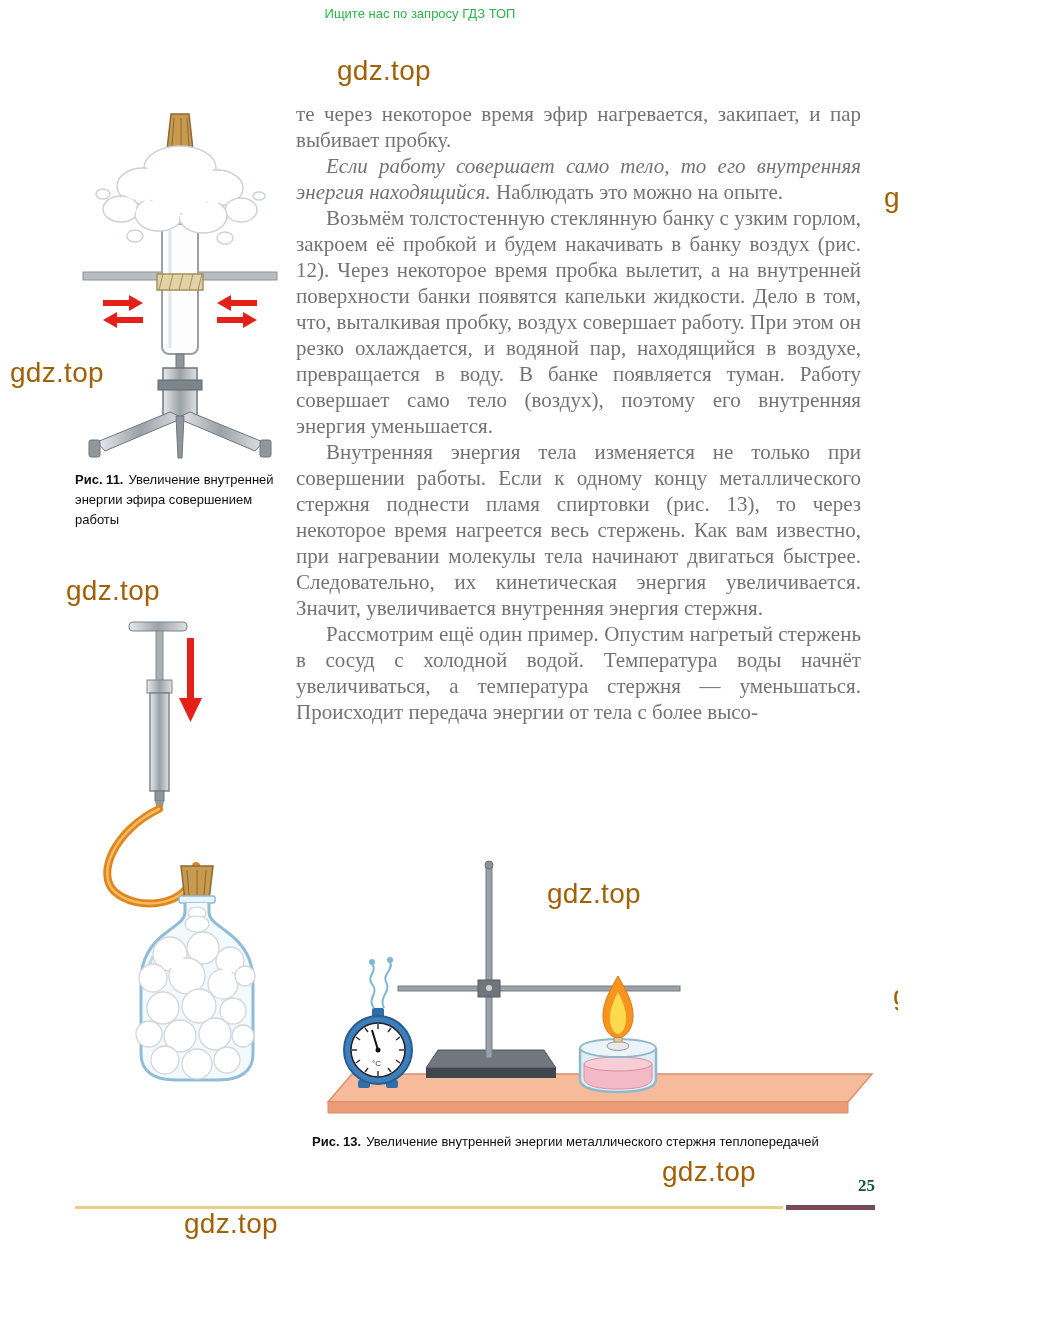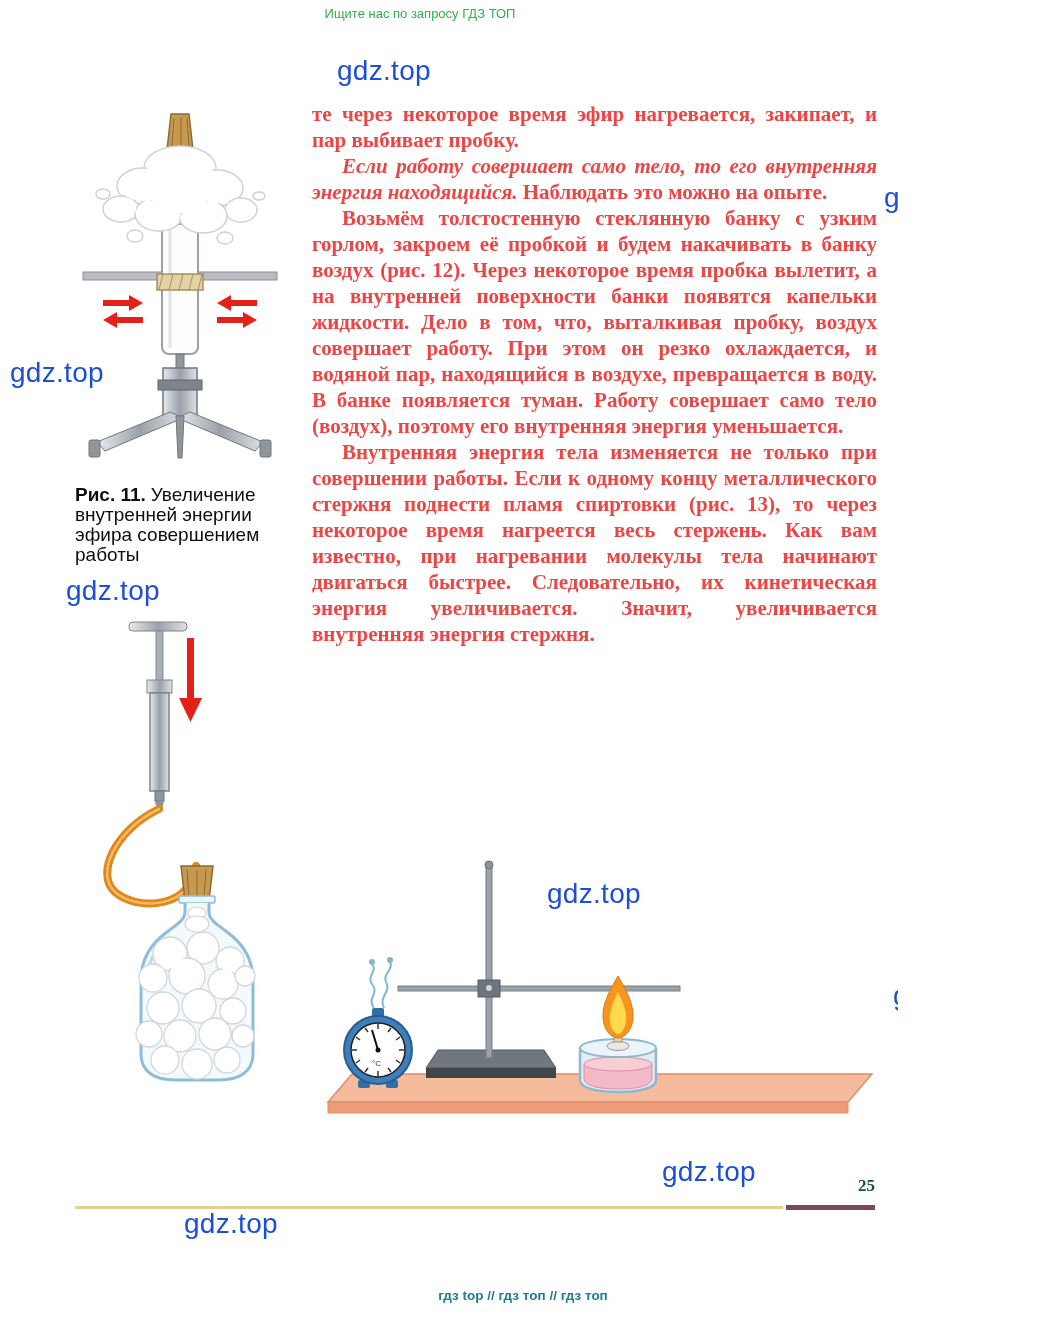--- a/index.html
+++ b/index.html
@@ -2,43 +2,43 @@
 <html lang="ru"><head>
 <meta charset="utf-8">
 <style>
   * { margin:0; padding:0; box-sizing:border-box; }
   html,body { background:#ffffff; }
   body { width:1046px; height:1318px; position:relative; font-family:"Liberation Sans",sans-serif; color:#101010; }
   .page { position:absolute; left:0; top:0; width:898px; height:1318px; background:#fff; overflow:hidden; }
 
   .top-note { position:absolute; top:6px; left:240px; width:360px; text-align:center; color:#2eb24c; font-size:13px; }
 
-  .wm { position:absolute; color:#1d4ed8; font-size:28px; font-weight:500; letter-spacing:.3px; font-family:"Liberation Sans",sans-serif; white-space:nowrap; }
+  .wm { position:absolute; color:#a16207; font-size:28px; font-weight:500; letter-spacing:.3px; font-family:"Liberation Sans",sans-serif; white-space:nowrap; }
   .wm1 { left:337px; top:55px; }
   .wm2 { left:10px;  top:357px; }
   .wm3 { left:884px; top:182px; }
   .wm4 { left:66px;  top:575px; }
   .wm5 { left:905px; top:778px; }
   .wm6 { left:547px; top:878px; }
   .wm7 { left:893px; top:980px; }
   .wm8 { left:662px; top:1156px; }
   .wm9 { left:184px; top:1208px; }
 
-  .article { position:absolute; left:312px; top:101px; width:565px;
+  .article { position:absolute; left:296px; top:101px; width:565px;
              font-family:"Liberation Serif",serif; font-size:21px; line-height:26px;
-             font-weight:700; text-align:justify; color:#ef4444; }
+             font-weight:400; text-align:justify; color:#737373; }
   .article p { margin:0; }
   .article p.indent { text-indent:30px; }
   .article .it { font-style:italic; }
 
   figure { position:absolute; margin:0; }
   .fig11 { left:75px;  top:106px; width:210px; }
   .fig12 { left:75px;  top:616px; width:200px; }
   .fig13 { left:312px; top:858px; width:565px; }
-  figcaption { font-size:19px; line-height:20px; margin-top:19px; color:#0e0e0e; }
+  figcaption { font-size:13px; line-height:20px; margin-top:4px; color:#0e0e0e; }
   figcaption b { font-weight:700; margin-right:5px; }
 
   .side-btn { position:absolute; width:57px; height:53px; background:#2e6ca5; border:none; border-radius:9px;
               display:flex; align-items:center; justify-content:center; cursor:pointer; }
   .btn-video { left:971px; top:231px; }
   .btn-play  { left:971px; top:527px; }
 
   .page-num { position:absolute; left:825px; top:1176px; width:50px; text-align:right;
               font-family:"Liberation Serif",serif; font-size:17px; font-weight:600; color:#14532d; }
 
@@ -290,27 +290,31 @@
         <ellipse cx="306" cy="190" rx="38" ry="9" fill="#eaf4f9" stroke="#8fb8cc" stroke-width="2"></ellipse>
         <ellipse cx="306" cy="188" rx="11" ry="4.5" fill="#e8e8e8" stroke="#999" stroke-width="1"></ellipse>
         <rect x="302" y="168" width="8" height="16" fill="#d8cfa8" stroke="#a89868" stroke-width="1"></rect>
       </g>
 
       <g>
         <path d="M306,118 C298,132 290,146 291,160 C292,172 298,179 306,180 C314,179 320,172 321,160 C322,146 314,132 306,118 Z" fill="#f7941d" stroke="#e07612" stroke-width="1"></path>
         <path d="M306,134 C301,144 297,154 298,163 C299,171 302,175 306,176 C310,175 313,171 314,163 C315,154 311,144 306,134 Z" fill="#ffd94e"></path>
       </g>
     </svg>
+    <figcaption>
+      <b>Рис. 13.</b><span>Увеличение внутренней энергии металлического стержня теплопередачей</span>
+    </figcaption>
   </figure>
 
   <div class="article">
       <p><span>те через некоторое время эфир нагревается, закипает, и пар выбивает пробку.</span></p>
       <p class="indent"><span class="it">Если работу совершает само тело, то его внутренняя энергия находящийся.</span><span> Наблюдать это можно на опыте.</span></p>
       <p class="indent"><span>Возьмём толстостенную стеклянную банку с узким горлом, закроем её пробкой и будем накачивать в банку воздух (рис. 12). Через некоторое время пробка вылетит, а на внутренней поверхности банки появятся капельки жидкости. Дело в том, что, выталкивая пробку, воздух совершает работу. При этом он резко охлаждается, и водяной пар, находящийся в воздухе, превращается в воду. В банке появляется туман. Работу совершает само тело (воздух), поэтому его внутренняя энергия уменьшается.</span></p>
       <p class="indent"><span>Внутренняя энергия тела изменяется не только при совершении работы. Если к одному концу металлического стержня поднести пламя спиртовки (рис. 13), то через некоторое время нагреется весь стержень. Как вам известно, при нагревании молекулы тела начинают двигаться быстрее. Следовательно, их кинетическая энергия увеличивается. Значит, увеличивается внутренняя энергия стержня.</span></p>
+      <p class="indent"><span>Рассмотрим ещё один пример. Опустим нагретый стержень в сосуд с холодной водой. Температура воды начнёт увеличиваться, а температура стержня — уменьшаться. Происходит передача энергии от тела с более высо-</span></p>
     </div>
 
   <button class="side-btn btn-video" title="">
     <svg width="32" height="28" viewBox="0 0 32 28">
       <g fill="#ffffff">
         <circle cx="9" cy="6" r="4.5"></circle>
           <circle cx="18.5" cy="6" r="4.5"></circle>
         <rect x="3" y="11" width="18" height="13" rx="2"></rect>
         <polygon points="21,14.5 29,10 29,25 21,20.5"></polygon>
       </g>
@@ -319,15 +323,14 @@
   <button class="side-btn btn-play" title="">
     <svg width="30" height="30" viewBox="0 0 30 30">
       <rect x="3" y="3" width="24" height="24" rx="6" fill="none" stroke="#ffffff" stroke-width="2.6"></rect>
       <polygon points="12,9.5 21,15 12,20.5" fill="#ffffff"></polygon>
     </svg>
   </button>
 
   <div class="page-num">25</div>
   <div class="rule-tan"></div>
   <div class="rule-maroon"></div>
-  <div class="footer">гдз top  //  гдз топ  //  гдз топ</div>
 
 </div>
 
 </body></html>

